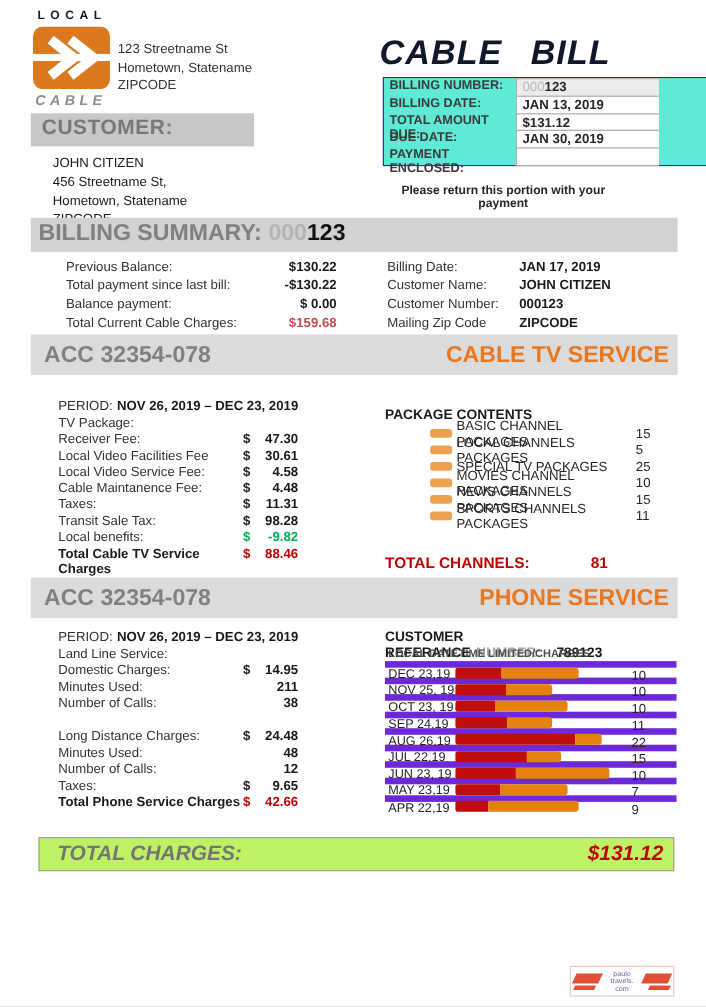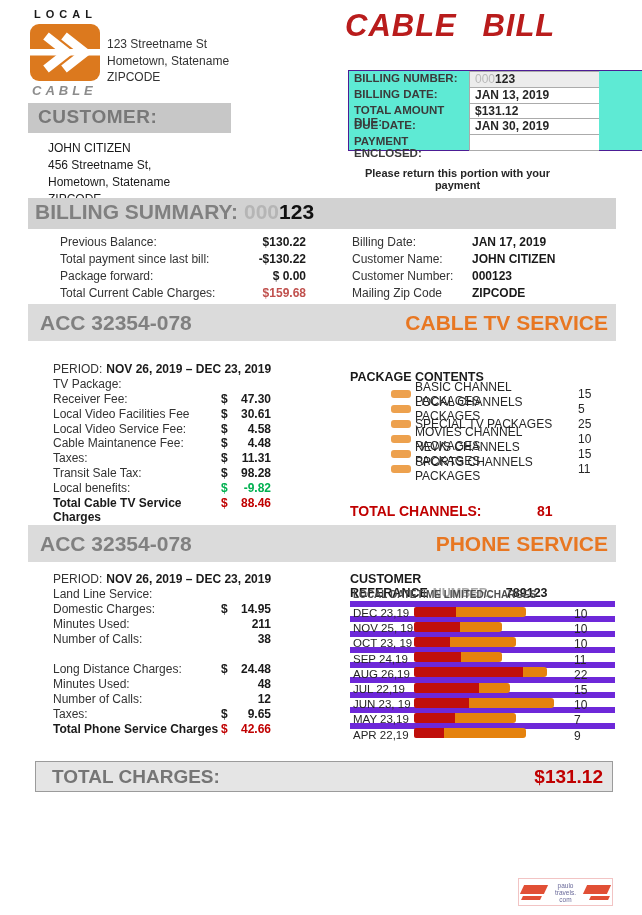--- a/index.html
+++ b/index.html
@@ -7,21 +7,21 @@
   .page { position:relative; width:642px; height:915px; background:#fff; color:#262626; overflow:hidden; margin:0 auto; }
 
   
   .brand { position:absolute; left:30px; top:8px; }
   .brand-top { font-size:11px; font-weight:bold; letter-spacing:5px; color:#1a1a1a; margin-left:4px; }
   .logo-box { display:block; margin-top:4px; }
   .brand-bottom { font-size:13px; font-weight:bold; font-style:italic; letter-spacing:4px; color:#8c8c8c; margin-top:2px; margin-left:2px; }
   .company-address { position:absolute; left:107px; top:36px; font-size:12px; line-height:16.5px; color:#333; }
 
   
-  .bill-title { position:absolute; left:345px; top:8px; font-size:31px; font-weight:bold; font-style:italic; letter-spacing:1px; word-spacing:16px; color:#b91c1c; }
+  .bill-title { position:absolute; left:345px; top:30px; font-size:31px; font-weight:bold; font-style:italic; letter-spacing:1px; word-spacing:16px; color:#0f172a; }
   .bill-table { position:absolute; left:348px; top:70px; width:300px; border:1px solid #4c1d95; background:#5eead4; }
   .bt-row { display:flex; height:15.8px; }
   .bt-label { width:120px; font-size:11.5px; font-weight:bold; color:#3b3b3b; padding:1px 0 0 5px; }
   .bt-value { width:130px; background:#fff; border:1px solid #ababab; border-right:none; margin-bottom:-1px; font-size:12px; font-weight:bold; padding:0 0 0 5px; }
   .bt-value.shaded { background:#ececec; }
   .muted-prefix { color:#b9b9b9; font-weight:normal; }
   .return-note { position:absolute; left:350px; top:167px; width:215px; text-align:center; font-size:11px; font-weight:bold; color:#262626; }
 
   
   .customer-bar { position:absolute; left:28px; top:103px; width:203px; height:30px; background:#c7c7c7; font-size:19px; font-weight:bold; color:#787878; padding:3px 8px 0 10px; letter-spacing:0.5px; }
@@ -84,21 +84,21 @@
   .u-h1 { width:67px; padding-left:3px; flex:none; }
   .u-h2 { }
   .u-row { display:flex; height:15.2px; border-top:6px solid #6d28d9; }
   .u-date { width:64px; padding-left:3px; font-size:11.5px; color:#262626; flex:none; }
   .u-bars { width:146px; display:flex; align-items:center; flex:none; }
   .u-red { height:10px; background:#c00f0b; border-radius:2px 0 0 2px; }
   .u-orange { height:10px; background:#e5820d; border-radius:0 3px 3px 0; }
   .u-count { font-size:12px; color:#262626; margin-left:14px; }
 
   
-  .total-bar { position:absolute; left:35px; top:761px; width:578px; height:31px; background:#e5e5e5; border:1px solid #9b9b9b; display:flex; justify-content:space-between; align-items:center; padding:0 9px 0 16px; }
+  .total-bar { position:absolute; left:35px; top:761px; width:578px; height:31px; background:#bef264; border:1px solid #9b9b9b; display:flex; justify-content:space-between; align-items:center; padding:0 9px 0 16px;font-style:italic; }
   .total-label { font-size:19px; font-weight:bold; color:#757575; }
   .total-value { font-size:19px; font-weight:bold; color:#c00000; }
 
   
   .watermark { position:absolute; left:518px; top:878px; width:95px; height:28px; background:#fff; border:1px solid #f2c4c4; display:flex; align-items:center; justify-content:space-between; padding:2px 3px; }
   .wm-stripes { width:24px; }
   .wm-stripe-big { height:9px; background:#e14f35; transform:skewX(-25deg); }
   .wm-stripe-small { height:4px; background:#e14f35; transform:skewX(-25deg); margin-top:2px; width:80%; }
   .wm-stripes.right .wm-stripe-small { margin-left:20%; }
   .wm-text { font-size:6.5px; line-height:7px; color:#6a6a9a; text-align:center; width:38px; }
@@ -171,21 +171,21 @@
         <div class="s-label">Previous Balance:</div>
         <div class="s-value">$130.22</div>
       </div>
 
       <div class="s-row">
         <div class="s-label">Total payment since last bill:</div>
         <div class="s-value">-$130.22</div>
       </div>
 
       <div class="s-row">
-        <div class="s-label">Package forward:</div>
+        <div class="s-label">Balance payment:</div>
         <div class="s-value">$ 0.00</div>
       </div>
 
       <div class="s-row">
         <div class="s-label">Total Current Cable Charges:</div>
         <div class="s-value softred">$159.68</div>
       </div>
     </div>
   <div class="summary-right">
 

